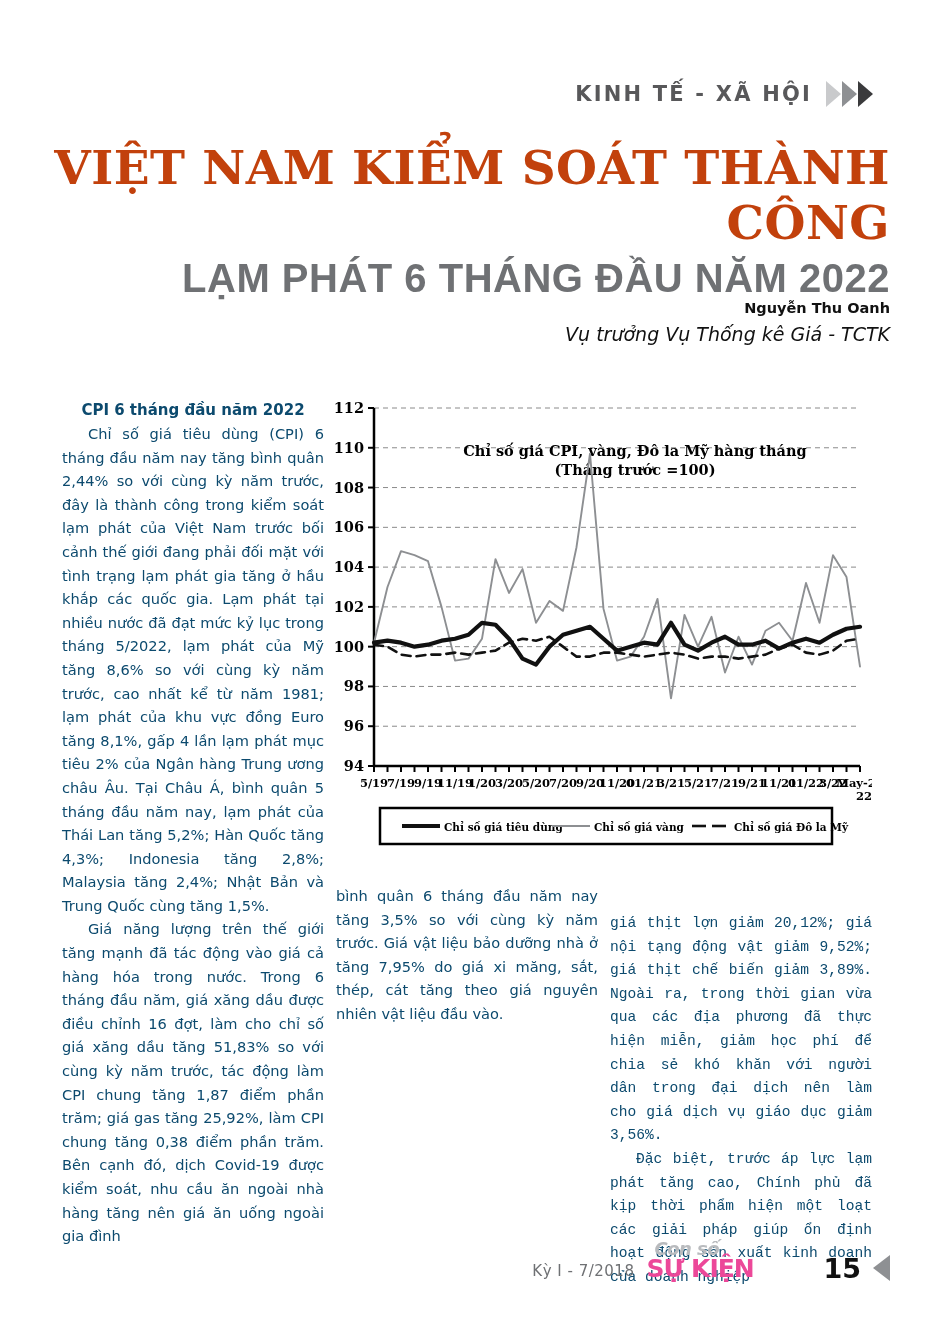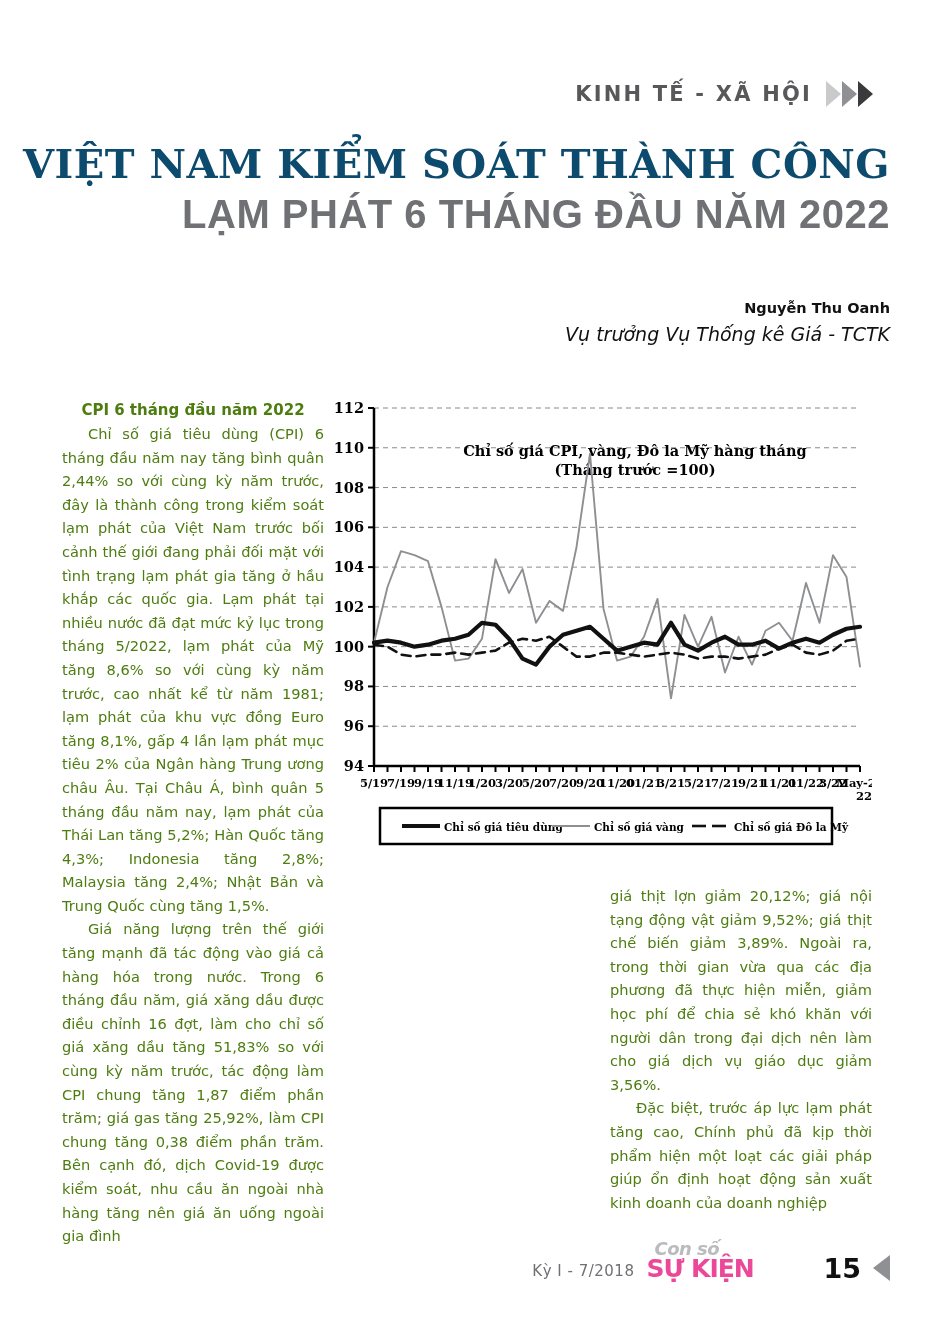--- a/index.html
+++ b/index.html
@@ -26,51 +26,51 @@
     border-top:13px solid transparent;border-bottom:13px solid transparent;
   }
   .arrow.a1{left:0;border-left:15px solid #c9cacc;}
   .arrow.a2{left:16px;border-left:15px solid #8e9093;}
   .arrow.a3{left:32px;border-left:15px solid #3a3a3c;}
 
   
   .title-block{position:absolute;left:0;top:140px;width:890px;text-align:right;}
   .title-1{
     font-family:"DejaVu Serif",serif;font-weight:bold;
-    font-size:40px;letter-spacing:0.5px;color:#0c4a6e;line-height:1.18;
+    font-size:47px;letter-spacing:0.5px;color:#c2410c;line-height:1.18;
   }
   .title-2{
     font-family:Liberation Sans, sans-serif;font-weight:bold;
     font-size:40px;letter-spacing:0.5px;color:#6f7174;line-height:1.18;
     margin-top:4px;
   }
 
   
   .byline{position:absolute;left:0;top:298px;width:890px;text-align:right;}
   .byline-name{font-size:14.5px;font-weight:bold;color:#111;line-height:1.5;}
   .byline-role{font-size:19px;font-style:italic;color:#111;line-height:1.5;}
 
   
   .col{
     position:absolute;
     font-size:14.6px;line-height:23.6px;
     text-align:justify;text-justify:inter-word;
-    color:#4d7c0f;
+    color:#0c4a6e;
     hyphens:none;
   }
   .col p{margin:0;text-indent:26px;}
   .col p.noindent{text-indent:0;}
   .col h3{
     margin:0 0 1px 0;font-size:15px;font-weight:bold;text-align:center;
     line-height:22px;
   }
 
   #col-left{left:62px;top:399px;width:262px;}
   #col-mid-lower{left:336px;top:884px;width:262px;}
-  #col-right-lower{left:610px;top:884px;width:262px;}
+  #col-right-lower{left:610px;top:912px;width:262px;font-family:Liberation Mono, monospace;}
 
   
   .chart-wrap{position:absolute;left:332px;top:396px;width:540px;height:460px;}
   .chart-svg{display:block;}
 
   
   .footer{position:absolute;left:0;bottom:40px;width:890px;height:56px;}
   .footer-inner{
     position:absolute;right:0;bottom:0;display:flex;align-items:flex-end;gap:12px;
   }
@@ -220,20 +220,21 @@
         <text x="112" y="434.5" text-anchor="start" font-family="&quot;DejaVu Serif&quot;, serif" font-size="10.5" font-weight="bold" fill="#000">Chỉ số giá tiêu dùng</text>
         <line x1="220" y1="430" x2="258" y2="430" stroke="#8d8f92" stroke-width="2.2"></line>
         <text x="262" y="434.5" text-anchor="start" font-family="&quot;DejaVu Serif&quot;, serif" font-size="10.5" font-weight="bold" fill="#000">Chỉ số giá vàng</text>
         <line x1="360" y1="430" x2="374" y2="430" stroke="#111111" stroke-width="2.6"></line>
         <line x1="380" y1="430" x2="394" y2="430" stroke="#111111" stroke-width="2.6"></line>
         <text x="402" y="434.5" text-anchor="start" font-family="&quot;DejaVu Serif&quot;, serif" font-size="10.5" font-weight="bold" fill="#000">Chỉ số giá Đô la Mỹ</text>
       </svg>
   </div>
 
   <div class="col" id="col-mid-lower">
+    <p class="noindent">bình quân 6 tháng đầu năm nay tăng 3,5% so với cùng kỳ năm trước. Giá vật liệu bảo dưỡng nhà ở tăng 7,95% do giá xi măng, sắt, thép, cát tăng theo giá nguyên nhiên vật liệu đầu vào.</p>
   </div>
 
   <div class="col" id="col-right-lower">
     <p class="noindent">giá thịt lợn giảm 20,12%; giá nội tạng động vật giảm 9,52%; giá thịt chế biến giảm 3,89%. Ngoài ra, trong thời gian vừa qua các địa phương đã thực hiện miễn, giảm học phí để chia sẻ khó khăn với người dân trong đại dịch nên làm cho giá dịch vụ giáo dục giảm 3,56%.</p>
     <p>Đặc biệt, trước áp lực lạm phát tăng cao, Chính phủ đã kịp thời phẩm hiện một loạt các giải pháp giúp ổn định hoạt động sản xuất kinh doanh của doanh nghiệp</p>
   </div>
 
   <div class="footer">
     <div class="footer-inner">
       <span class="issue">Kỳ I - 7/2018</span>

